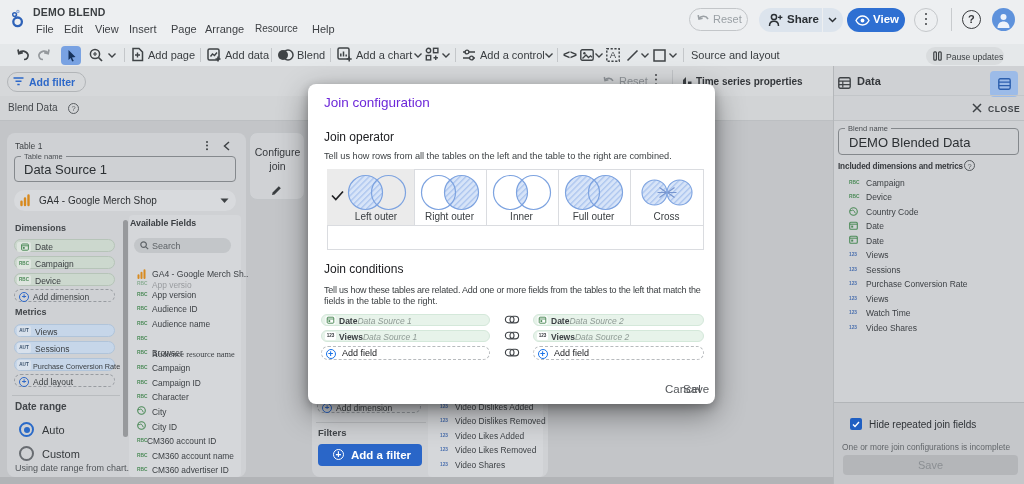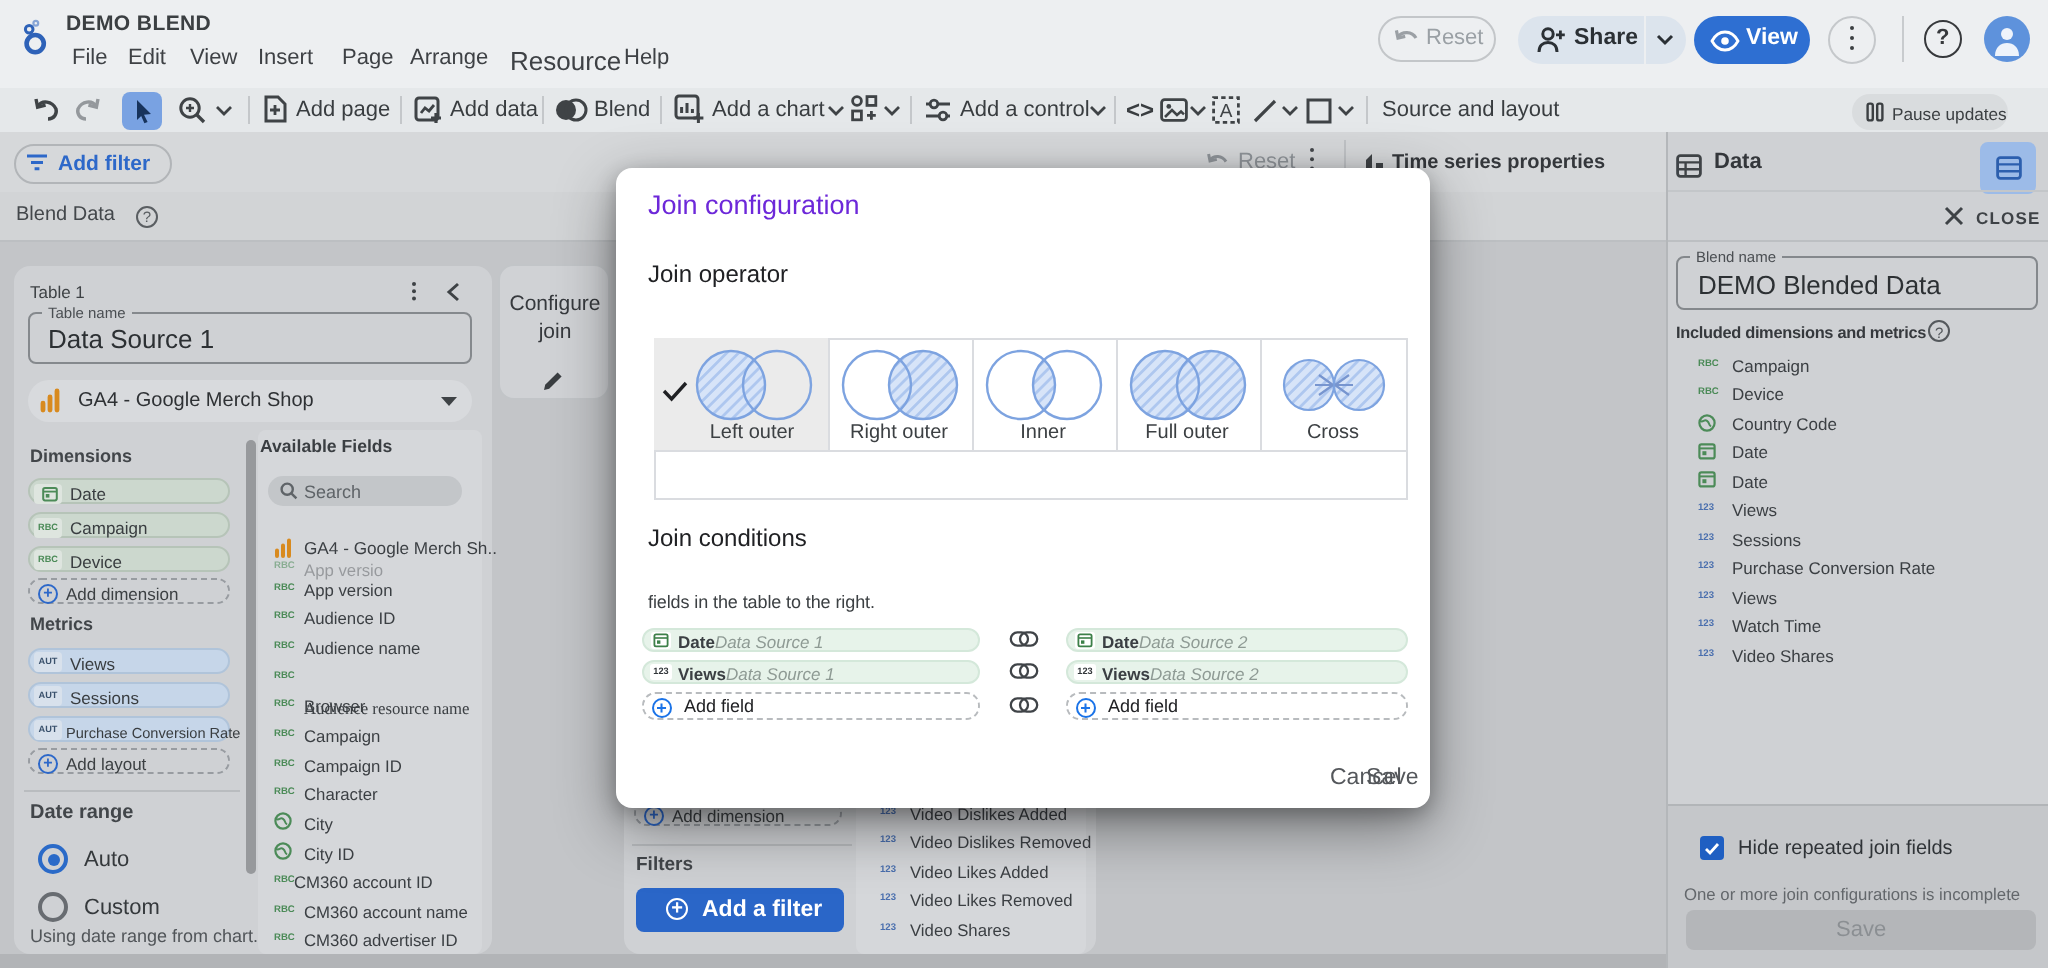--- a/index.html
+++ b/index.html
@@ -52,21 +52,21 @@
     <circle cx="4.6" cy="5.6" r="1.9" fill="none" stroke="#2e62b8" stroke-width="1.5"></circle>
     <circle cx="7.9" cy="2.6" r="1.2" fill="none" stroke="#87a5d6" stroke-width="1.1"></circle>
   </svg>
   <div class="txt" style="left:33px;top:5.5px;font-size:10.5px;font-weight:bold;color:#3b3f42;letter-spacing:0.2px">DEMO BLEND</div>
   <div class="txt" style="left:36px;top:23px;font-size:11px;color:#3e4145">File</div>
   <div class="txt" style="left:64px;top:23px;font-size:11px;color:#3e4145">Edit</div>
   <div class="txt" style="left:95px;top:23px;font-size:11px;color:#3e4145">View</div>
   <div class="txt" style="left:129px;top:23px;font-size:11px;color:#3e4145">Insert</div>
   <div class="txt" style="left:171px;top:23px;font-size:11px;color:#3e4145">Page</div>
   <div class="txt" style="left:205px;top:23px;font-size:11px;color:#3e4145">Arrange</div>
-  <div class="txt" style="left:255px;top:23px;font-size:13px;color:#3e4145">Resource</div>
+  <div class="txt" style="left:255px;top:23px;font-size:10px;color:#3e4145">Resource</div>
   <div class="txt" style="left:312px;top:23px;font-size:11px;color:#3e4145">Help</div>
 
   <div class="abs" style="left:689px;top:8px;width:59px;height:23px;border:1px solid #c3c6c9;border-radius:12px;box-sizing:border-box;"></div>
   <svg class="abs" style="left:697px;top:14px" width="13" height="11" viewBox="0 0 13 11">
     <path d="M2 4.5 C4 1.5 9 1.5 11 5" fill="none" stroke="#9ba0a5" stroke-width="1.6"></path>
     <path d="M1.2 1.2 L2 5 L5.6 4.2" fill="none" stroke="#9ba0a5" stroke-width="1.6"></path>
   </svg>
   <div class="txt" style="left:713px;top:13px;font-size:11px;color:#9aa0a5">Reset</div>
 
   <div class="abs" style="left:759px;top:8px;width:63px;height:24px;background:#dce4ed;border-radius:12px 0 0 12px;"></div>
@@ -450,20 +450,21 @@
       <defs>
     <pattern id="hatch" width="4.2" height="4.2" patternTransform="rotate(45)" patternUnits="userSpaceOnUse">
       <rect width="4.2" height="4.2" fill="#d7e4f8"></rect>
       <line x1="0.7" y1="0" x2="0.7" y2="4.2" stroke="#aec7ef" stroke-width="1.4"></line>
     </pattern>
   </defs>
     </svg>
   <div class="abs" id="modal" style="left:308px;top:83.5px;width:407px;height:320.5px;background:#ffffff;border-radius:8px;box-shadow:0 10px 30px rgba(0,0,0,0.42),0 3px 10px rgba(0,0,0,0.25);"></div>
   <div class="txt" style="left:324px;top:95px;font-size:13.5px;color:#6d28d9;">Join configuration</div>
   <div class="txt" style="left:324px;top:130px;font-size:12px;color:#202124;">Join operator</div>
+  <div class="txt" style="left:324px;top:150.5px;font-size:9.2px;color:#3c4043;">Tell us how rows from all the tables on the left and the table to the right are combined.</div>
 
   <div class="abs" style="left:326.5px;top:169px;width:377.5px;height:81px;border:1px solid #dadce0;box-sizing:border-box;"></div>
   <div class="abs" style="left:326.5px;top:169px;width:87px;height:56px;background:#ebebeb;"></div>
   <div class="abs" style="left:413.5px;top:169px;width:1px;height:56px;background:#dadce0;"></div>
   <div class="abs" style="left:485.5px;top:169px;width:1px;height:56px;background:#dadce0;"></div>
   <div class="abs" style="left:558px;top:169px;width:1px;height:56px;background:#dadce0;"></div>
   <div class="abs" style="left:629.5px;top:169px;width:1px;height:56px;background:#dadce0;"></div>
   <div class="abs" style="left:326.5px;top:225px;width:377.5px;height:1px;background:#dadce0;"></div>
   <svg class="abs" style="left:331px;top:190px" width="13" height="11" viewBox="0 0 13 11">
       <path d="M1 5.5 L4.8 9.5 L12 1.5" fill="none" stroke="#202124" stroke-width="1.7"></path>
@@ -502,20 +503,21 @@
     <circle cx="42.5" cy="18.5" r="12.5" fill="none" stroke="#7da3e0" stroke-width="1.1"></circle>
     <path d="M22.5 13.5 L29.5 18.5 M20.5 18.5 L29.5 18.5 M22.5 23.5 L29.5 18.5 M37.5 13.5 L30.5 18.5 M39.5 18.5 L30.5 18.5 M37.5 23.5 L30.5 18.5" stroke="#7795cf" stroke-width="1.1"></path>
   </svg>
   <div class="txt" style="left:376px;top:210.5px;font-size:10px;color:#3c4043;transform:translateX(-50%);">Left outer</div>
   <div class="txt" style="left:449.5px;top:210.5px;font-size:10px;color:#3c4043;transform:translateX(-50%);">Right outer</div>
   <div class="txt" style="left:521.5px;top:210.5px;font-size:10px;color:#3c4043;transform:translateX(-50%);">Inner</div>
   <div class="txt" style="left:593.5px;top:210.5px;font-size:10px;color:#3c4043;transform:translateX(-50%);">Full outer</div>
   <div class="txt" style="left:666.5px;top:210.5px;font-size:10px;color:#3c4043;transform:translateX(-50%);">Cross</div>
 
   <div class="txt" style="left:324px;top:262px;font-size:12px;color:#202124;">Join conditions</div>
+  <div class="txt" style="left:324px;top:285px;font-size:9px;color:#3c4043;letter-spacing:-0.2px;">Tell us how these tables are related. Add one or more fields from the tables to the left that match the</div>
   <div class="txt" style="left:324px;top:296px;font-size:9px;color:#3c4043;letter-spacing:-0.05px;">fields in the table to the right.</div>
 
   <div class="abs" style="left:321px;top:313.5px;width:169px;height:12px;background:#e7f3ea;border:1px solid #d4e8da;border-radius:6.5px;box-sizing:border-box;"></div>
   <svg class="abs" style="left:325px;top:315.5px" width="11" height="8.5" viewBox="0 0 11 8.5">
       <rect x="0.5" y="0" width="10" height="8.5" rx="1.5" fill="#fff"></rect>
       <rect x="2.2" y="1.2" width="6.6" height="6" rx="0.8" fill="none" stroke="#3d8049" stroke-width="0.9"></rect>
       <path d="M2.2 3 h6.6" stroke="#3d8049" stroke-width="0.8"></path>
       <rect x="3.5" y="4.2" width="1.7" height="1.7" fill="#3d8049"></rect>
     </svg>
   <div class="txt" style="left:339px;top:315.5px;font-size:8.5px;font-weight:bold;color:#3b3f43;">Date<span style="font-weight:normal;font-style:italic;color:#8e9a94;">Data Source 1</span></div>

